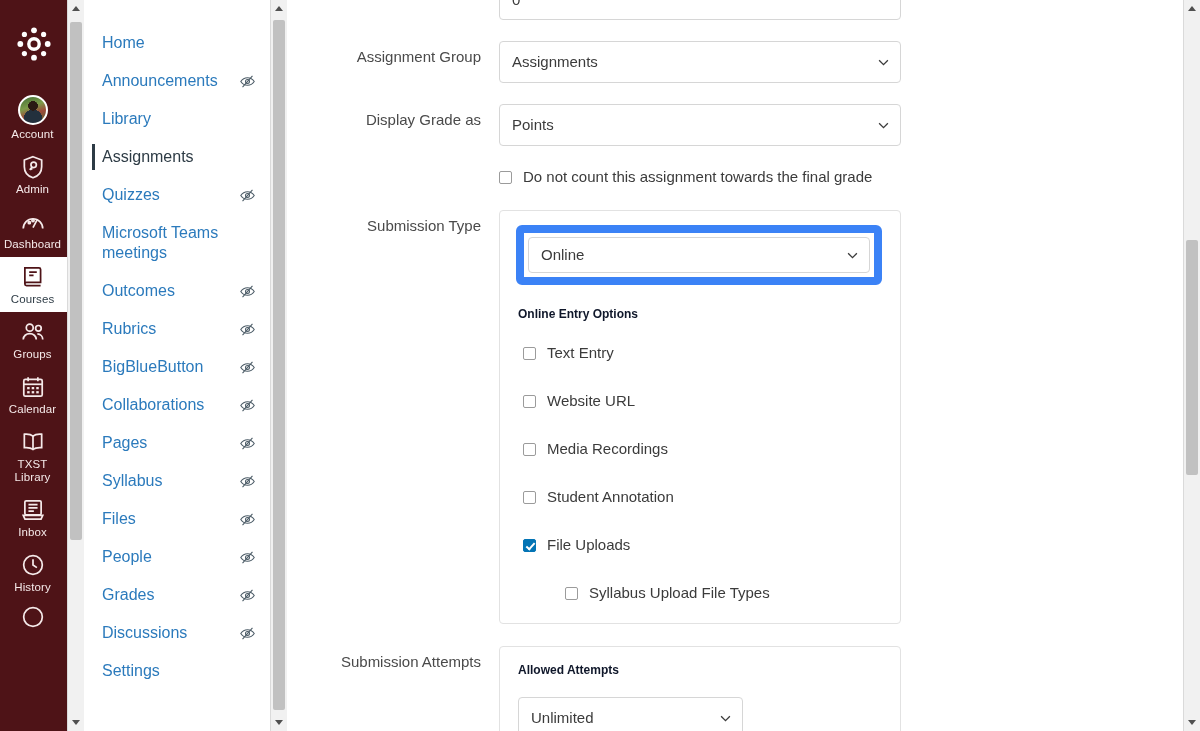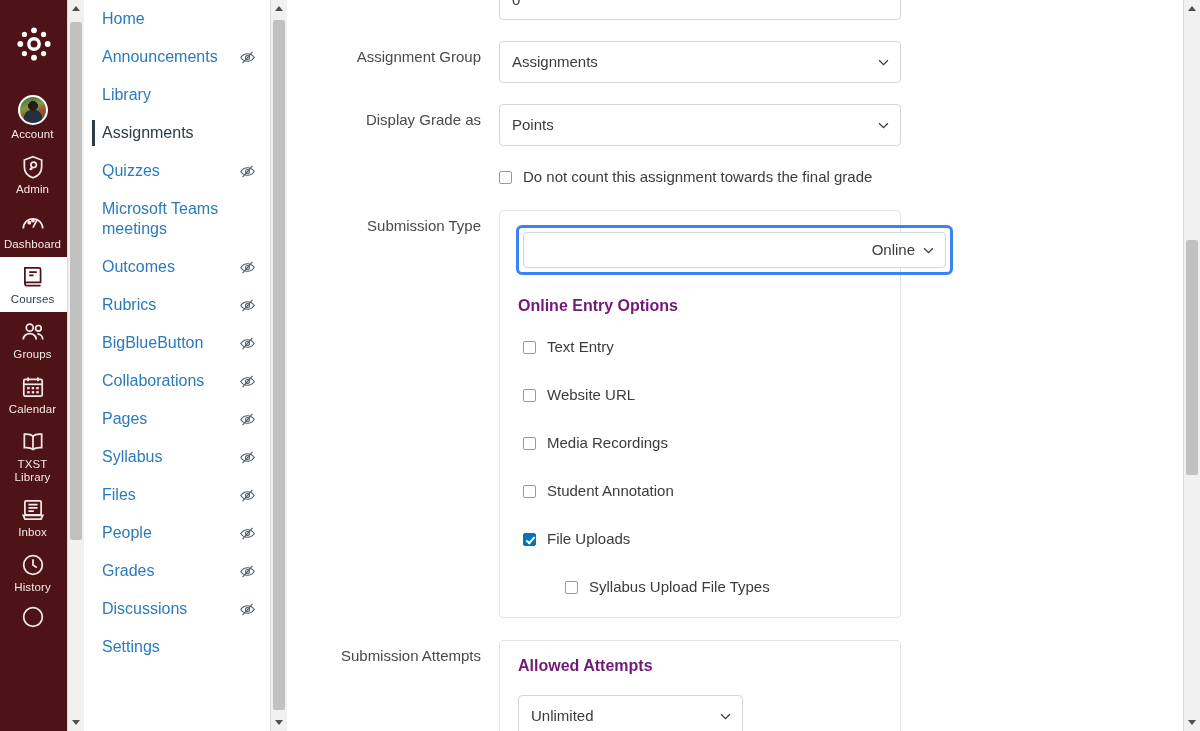--- a/index.html
+++ b/index.html
@@ -62,21 +62,21 @@
     display: flex; align-items: center; justify-content: center;
   }
   .sb-arrow.top { top: 0; } .sb-arrow.bot { bottom: 0; }
   .tri { width: 0; height: 0; border-left: 4px solid transparent; border-right: 4px solid transparent; }
   .tri.up { border-bottom: 5px solid #505050; }
   .tri.dn { border-top: 5px solid #505050; }
 
   
   .coursenav {
     width: 186px; flex: 0 0 186px; height: 731px;
-    background: #ffffff; padding-top: 0; overflow: hidden;
+    background: #ffffff; padding-top: 24px; overflow: hidden;
     position: relative;
   }
   .cn-row {
     display: flex; align-items: flex-start; justify-content: space-between;
     padding: 9px 14px 9px 18px;
     cursor: pointer;
     position: relative;
   }
   .cn-link {
     font-size: 16px; line-height: 20px; color: #2b7abc;
@@ -126,25 +126,25 @@
     content: ""; position: absolute; left: 4px; top: 1px;
     width: 3px; height: 7px; border: solid #fff;
     border-width: 0 2px 2px 0; transform: rotate(42deg);
   }
   .cb-label { font-size: 15px; color: #3b3b3b; line-height: 20px; }
 
   .panel {
     width: 402px; border: 1px solid #e2e2e2; border-radius: 4px;
     background: #fff; padding: 16px 18px 20px 18px;
   }
-  .panel-title { font-size: 16px; font-weight: bold; color: #701a75; }
+  .panel-title { font-size: 12px; font-weight: bold; color: #0f172a; }
 
   .focus-ring {
-    border: 3px solid #3b82f6; border-radius: 6px;
-    padding: 4px; width: 437px; margin: 0 0 0 16px; text-align: right;
+    border: 8px solid #3b82f6; border-radius: 6px;
+    padding: 4px; width: 366px; margin: 0 0 0 16px;
   }
   .focus-ring .selectbox { width: 100%; height: 36px; line-height: 34px; }
 
   .mainsb { position: absolute; right: 0; top: 0; width: 17px; height: 731px;
             background: #f1f1f1; border-left: 1px solid #dadada; }
 </style>
 </head>
 <body>
 
 <div id="app">

